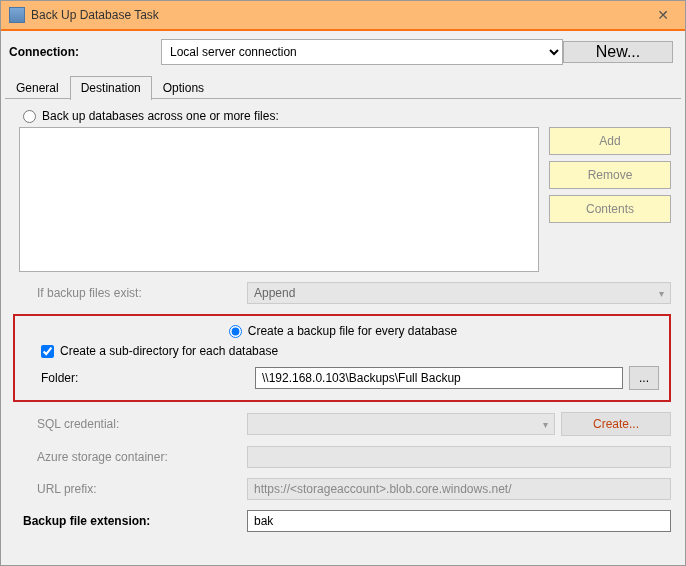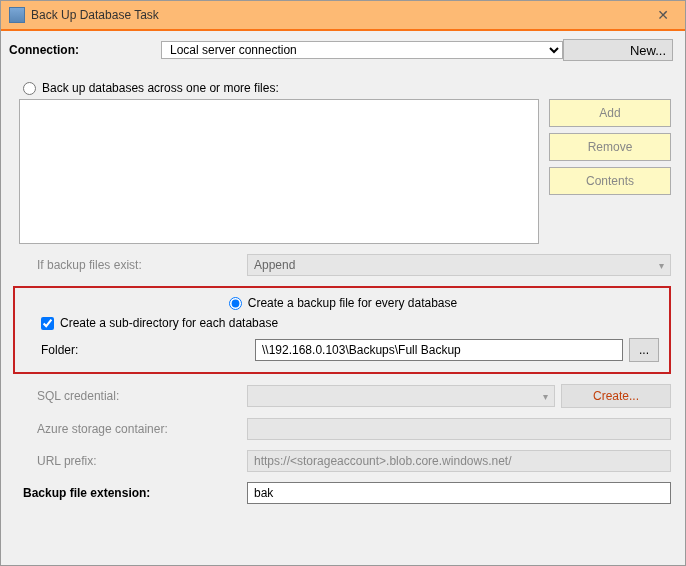--- a/index.html
+++ b/index.html
@@ -5,22 +5,22 @@
   * { box-sizing: border-box; font-family: "Segoe UI", Tahoma, sans-serif; }
   body { margin: 0; background: #fff; }
   .window { width: 686px; height: 566px; border: 1px solid #999; background: #f0f0f0; display: flex; flex-direction: column; }
   .titlebar { height: 30px; background: #fdba74; display: flex; align-items: center; border-bottom: 2px solid #f97316; }
   .titlebar .app-icon { width: 16px; height: 16px; margin: 0 6px 0 8px; background: linear-gradient(#7aa7d6,#5a87b6); border: 1px solid #4a77a6; }
   .titlebar .title { font-size: 12px; color: #333; flex: 1; }
   .titlebar .close { width: 44px; height: 30px; text-align: center; line-height: 30px; font-size: 14px; color: #555; cursor: pointer; }
 
   .conn-row { display: flex; align-items: center; padding: 8px 12px 10px 8px; gap: 0; }
   .conn-row .lbl { width: 152px; font-size: 12px; font-weight:600; color: #000; }
-  .conn-row select { flex: 1; height: 18px; font-size: 12px; background: #fff; border: 1px solid #adadad; padding: 0 4px; }
-  .conn-row .new-btn { width: 110px; height: 22px; font-size: 13px; background: #e1e1e1; border: 1px solid #adadad; cursor: pointer; text-align: right; }
+  .conn-row select { flex: 1; height: 26px; font-size: 12px; background: #fff; border: 1px solid #adadad; padding: 0 4px; }
+  .conn-row .new-btn { width: 110px; height: 22px; font-size: 16px; background: #e1e1e1; border: 1px solid #adadad; cursor: pointer; }
 
   .tabs { display: flex; padding: 0 4px; position: relative; }
   .tab { font-size: 12px; padding: 4px 10px 5px; border: 1px solid transparent; border-bottom: none; cursor: pointer; color:#000; position:relative; top:1px; }
   .tab.active { background: #f0f0f0; border-color: #adadad; z-index:2; }
   .tab-underline { position:absolute; left:4px; right:4px; bottom:0; height:1px; background:#adadad; z-index:1; }
 
   .tabbody { padding: 10px 14px 4px 14px; flex:1; overflow:auto; }
   .radio-row { display:flex; align-items:center; gap:6px; font-size:12px; margin-left:8px; margin-bottom:4px; }
   .files-row { display:flex; gap:10px; margin-left:4px; margin-bottom:10px; }
   .files-box { width:520px; height:145px; background:#fff; border:1px solid #adadad; }
@@ -58,20 +58,26 @@
   </div>
 
   <div class="conn-row">
     <div class="lbl">Connection:</div>
     <select>
       <option>Local server connection</option>
     </select>
     <button class="new-btn">New...</button>
   </div>
 
+  <div class="tabs">
+    <div class="tab">General</div>
+    <div class="tab active">Destination</div>
+    <div class="tab">Options</div>
+    <div class="tab-underline"></div>
+  </div>
 
   <div class="tabbody">
     <div class="radio-row">
       <input type="radio" name="mode" style="">
       <span>Back up databases across one or more files:</span>
     </div>
 
     <div class="files-row">
       <div class="files-box"></div>
       <div class="side-btns">

